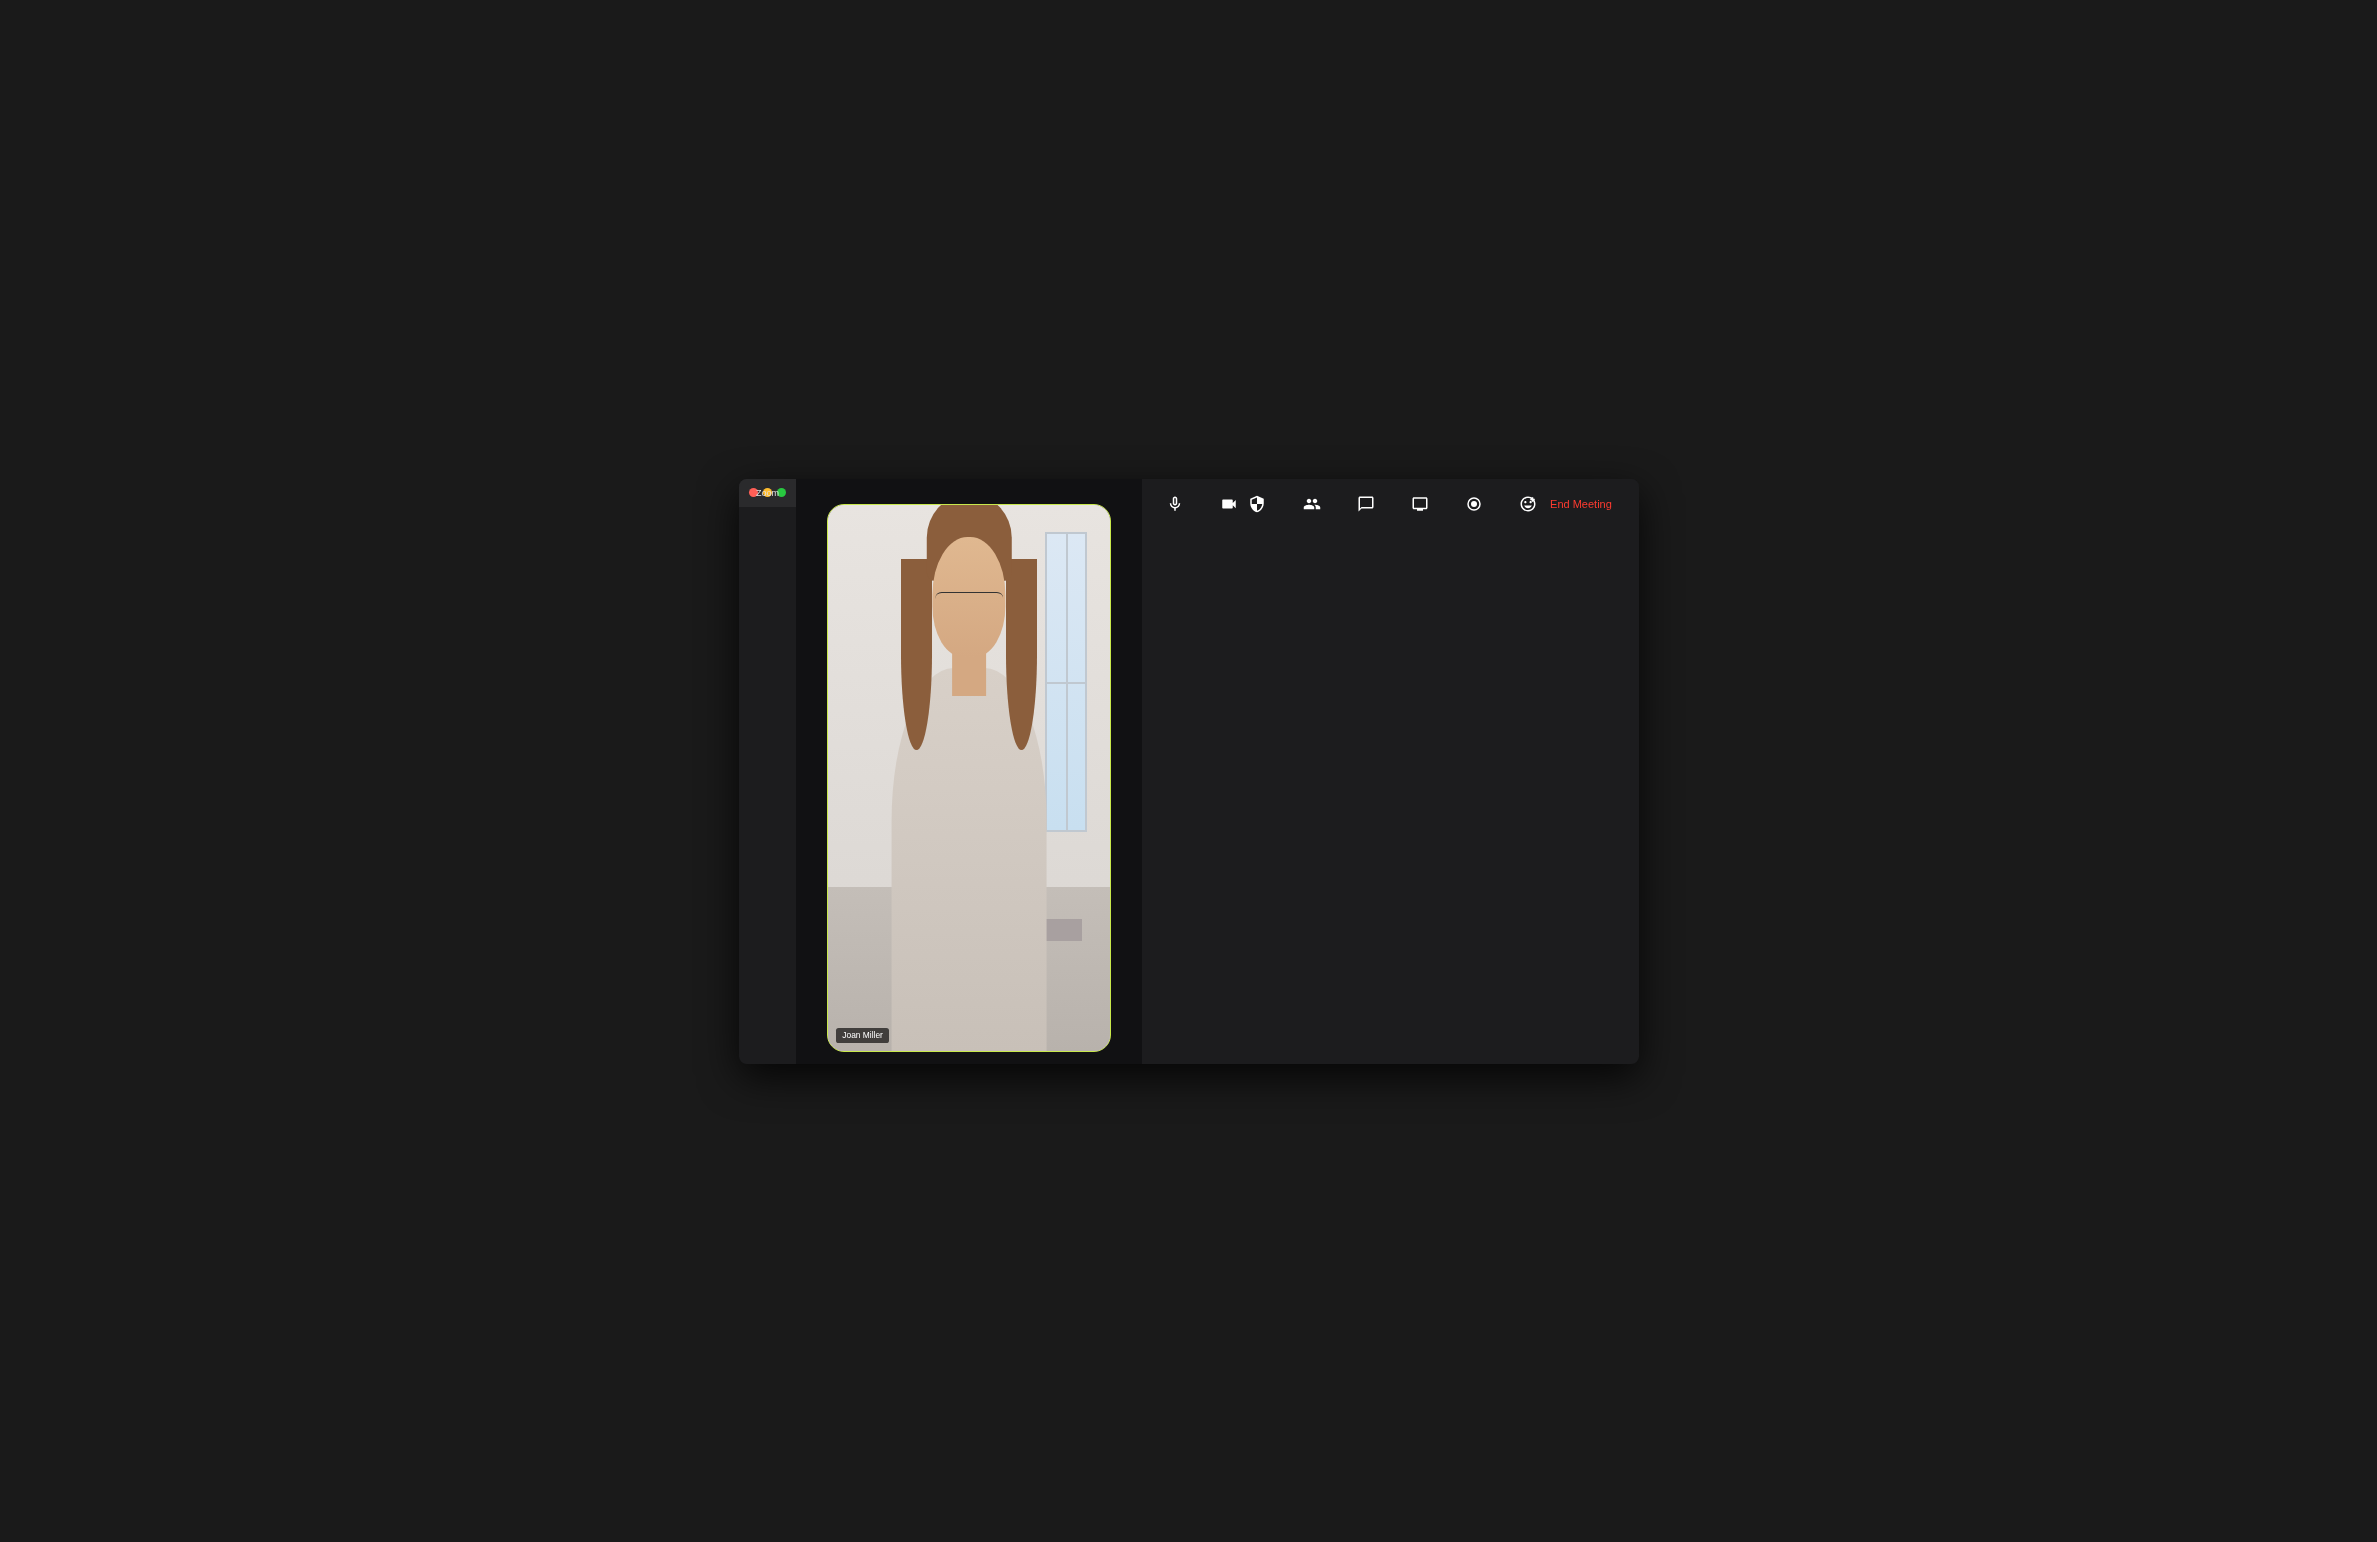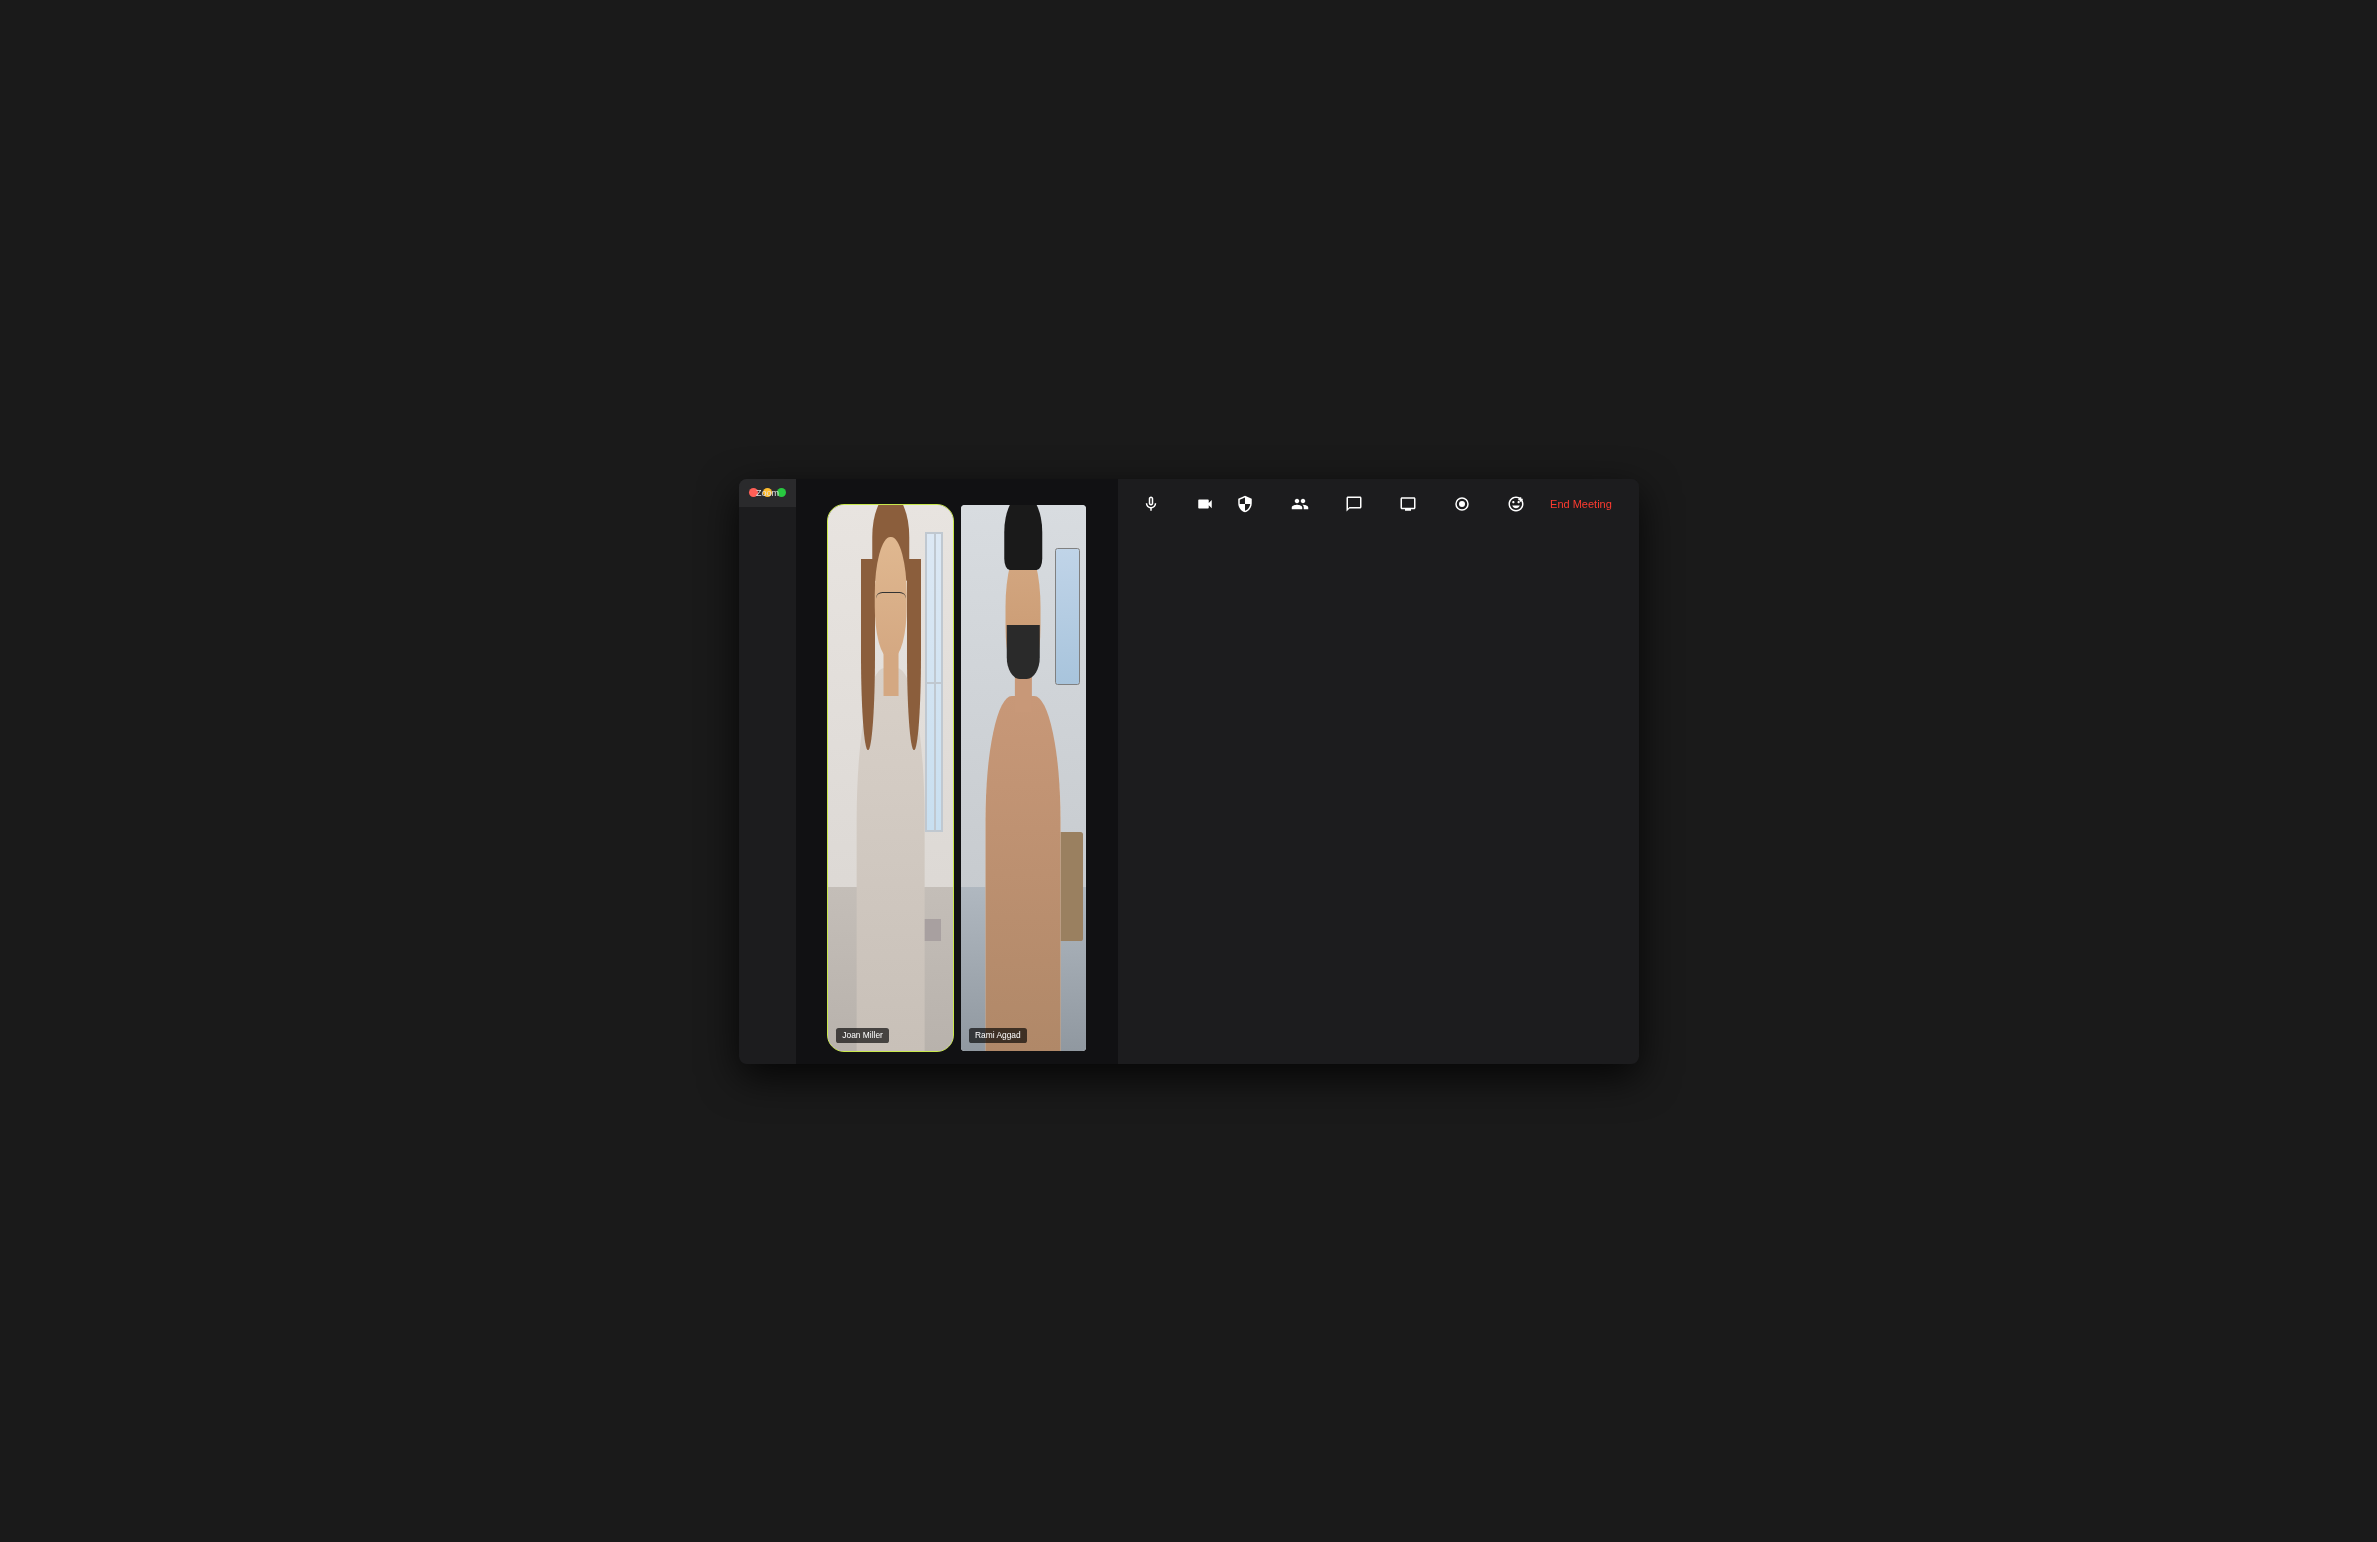--- a/index.html
+++ b/index.html
@@ -100,21 +100,21 @@
       font-weight: 500;
     }
 
     
     .toolbar {
       height: 51px;
       background: #1c1c1e;
       display: flex;
       align-items: center;
       padding: 0 19px;
-      gap: 12px;
+      gap: 0;
       flex-shrink: 0;
     }
 
     .toolbar-left {
       display: flex;
       align-items: center;
       gap: 26px;
     }
 
     .toolbar-center {
@@ -352,38 +352,20 @@
           <div class="p1-hair-left"></div>
           <div class="p1-hair-right"></div>
           <div class="p1-hair-top"></div>
           <div class="p1-face"></div>
           <div class="p1-glasses"></div>
         </div>
       </div>
       <div class="name-label">Joan Miller</div>
     </div>
 
-    <div class="video-panel">
-      <div class="video-render">
-
-        <div class="p2-scene">
-          <div class="p2-wall"></div>
-          <div class="p2-couch"></div>
-          <div class="p2-screen"></div>
-          <div class="p2-dresser"></div>
-          <div class="p2-shirt"></div>
-          <div class="p2-body"></div>
-          <div class="p2-neck"></div>
-          <div class="p2-face"></div>
-          <div class="p2-beard"></div>
-          <div class="p2-hair"></div>
-        </div>
-      </div>
-      <div class="name-label">Rami Aggad</div>
-    </div>
 
   </div>
 
   <div class="toolbar">
 
     <div class="toolbar-left">
 
       <button class="toolbar-btn">
         <svg viewBox="0 0 24 24">
           <path d="M12 14c1.66 0 3-1.34 3-3V5c0-1.66-1.34-3-3-3S9 3.34 9 5v6c0 1.66 1.34 3 3 3zm-1-9c0-.55.45-1 1-1s1 .45 1 1v6c0 .55-.45 1-1 1s-1-.45-1-1V5zm6 6c0 2.76-2.24 5-5 5s-5-2.24-5-5H5c0 3.53 2.61 6.43 6 6.92V21h2v-3.08c3.39-.49 6-3.39 6-6.92h-2z"></path>

